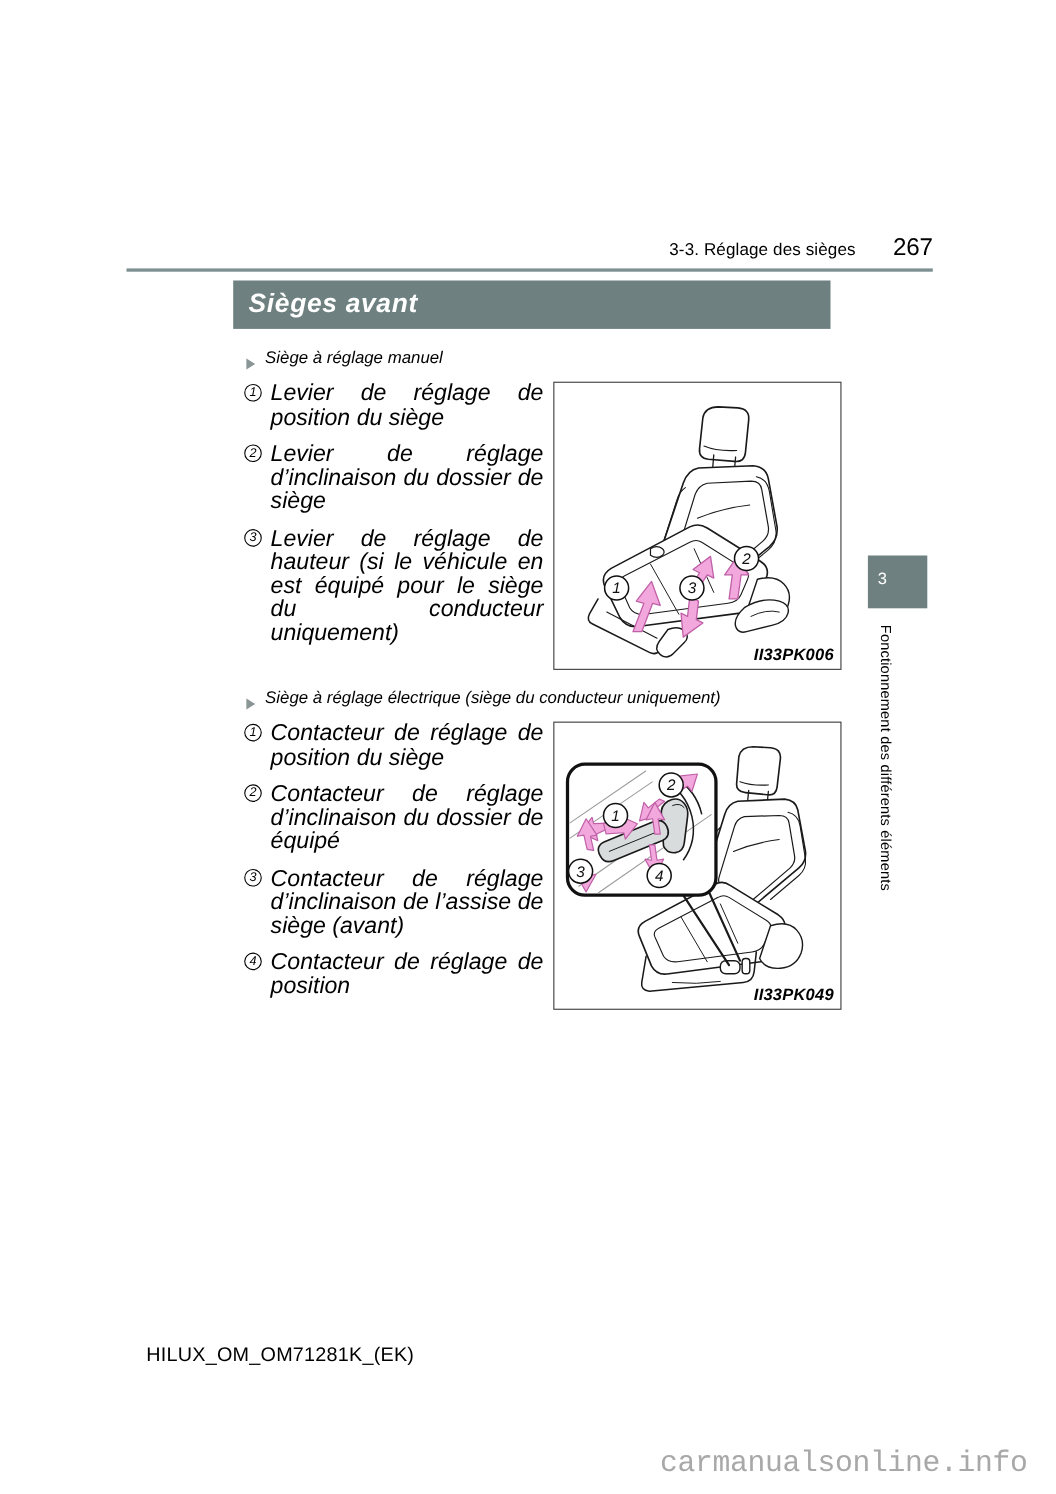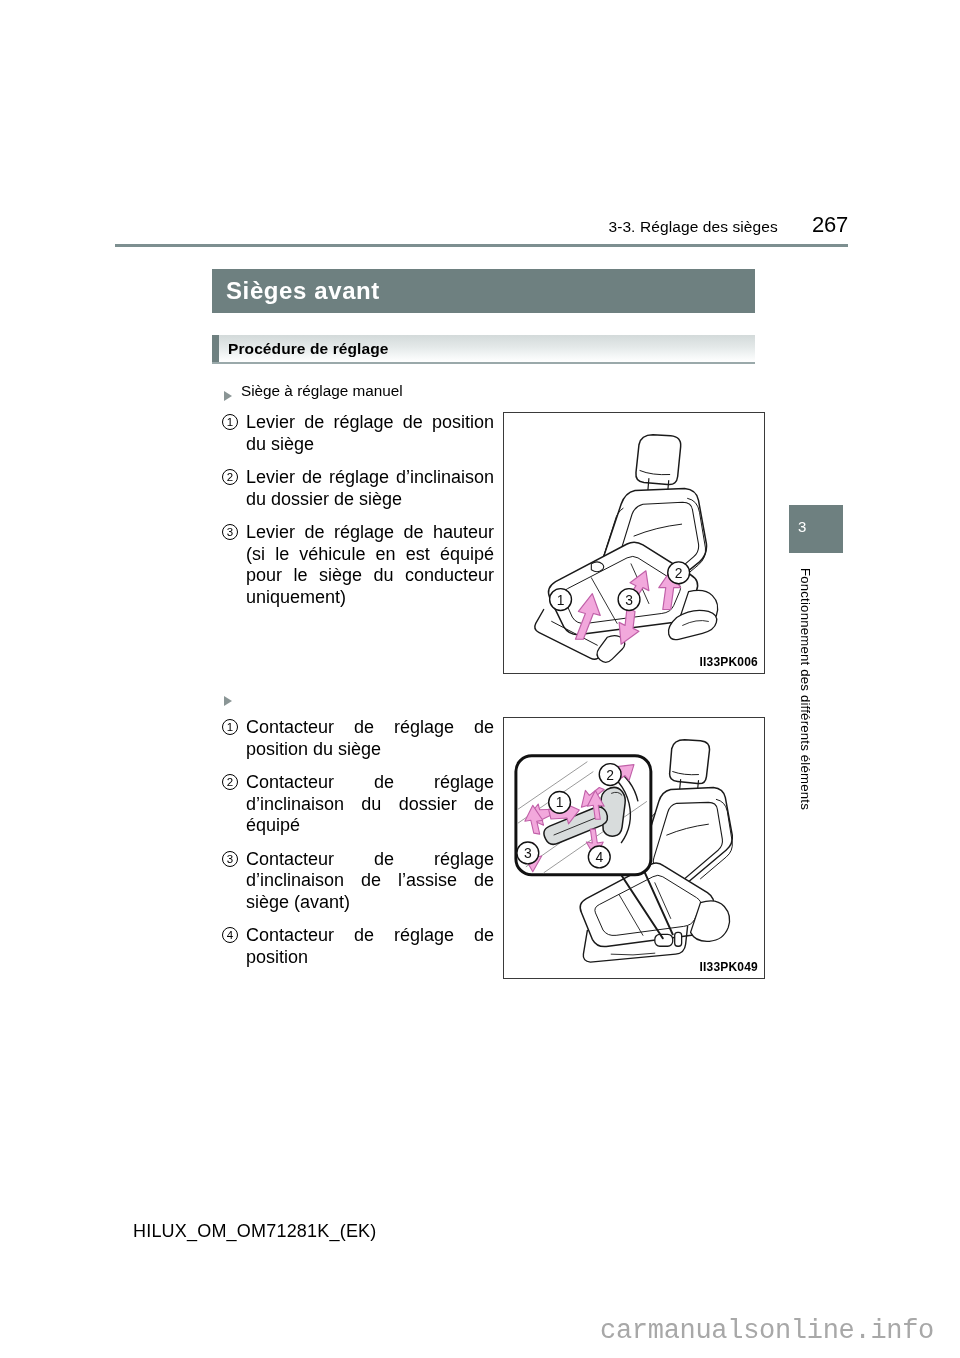--- a/index.html
+++ b/index.html
@@ -47,22 +47,23 @@
     top: 32px;
     width: 733px;
     height: 3px;
     background: #7d8f90;
   }
 
   
   #content {
     position: absolute;
     left: 212px;
-    top: 269px;
+    top: 255px;
     width: 543px;
+    font-style: italic;
   }
 
   #chapter-title-bar {
     background: #6e8080;
     height: 44px;
     display: flex;
     align-items: center;
     padding-left: 14px;
     box-sizing: border-box;
   }
@@ -146,42 +147,42 @@
     border-radius: 50%;
     font-size: 11.5px;
     line-height: 15px;
     text-align: center;
     flex: 0 0 auto;
     margin-top: 2px;
     margin-right: 8px;
     box-sizing: border-box;
   }
   .num-text {
-    font-size: 18px;
+    font-size: 21px;
     line-height: 21.5px;
     text-align: justify;
     text-justify: inter-word;
     flex: 1 1 auto;
   }
 
   
   .figure-box {
     width: 262px;
     height: 262px;
     border: 1.3px solid #3a3a3a;
     box-sizing: border-box;
     position: relative;
     background: #fff;
   }
   .figure-box.tall { height: 262px; }
   .fig-code {
     position: absolute;
     right: 6px;
     bottom: 4px;
-    font-size: 12px;
+    font-size: 15px;
     font-weight: bold;
     letter-spacing: 0.2px;
     color: #000;
   }
   .fig-svg { display: block; width: 100%; height: 100%; }
 
   
   #chapter-tab {
     position: absolute;
     left: 789px;
@@ -239,24 +240,20 @@
   </div>
   <div id="header-rule"></div>
 </div>
 
 <div id="content">
 
   <div id="chapter-title-bar">
     <span id="chapter-title-text">Sièges avant</span>
   </div>
 
-  <div id="section-bar">
-    <div id="section-marker"></div>
-    <span id="section-title-text">Procédure de réglage</span>
-  </div>
 
   <div class="sub-heading">
     <span class="tri-bullet"></span>
     <span class="sub-heading-text">Siège à réglage manuel</span>
   </div>
 
   <div class="block">
     <div class="list-col">
 
       <div class="num-item">
@@ -336,20 +333,21 @@
             <text x="126" y="193" text-anchor="middle" font-family="Liberation Sans, sans-serif" font-size="14" fill="#111">3</text>
           </g>
         </svg>
         <span class="fig-code">II33PK006</span>
       </div>
     </div>
   </div>
 
   <div class="sub-heading" style="margin-top:16px;">
     <span class="tri-bullet"></span>
+    <span class="sub-heading-text">Siège à réglage électrique (siège du conducteur uniquement)</span>
   </div>
 
   <div class="block">
     <div class="list-col">
 
       <div class="num-item">
         <span class="num-circle">1</span>
         <span class="num-text">Contacteur de réglage de position du siège</span>
       </div>
 

